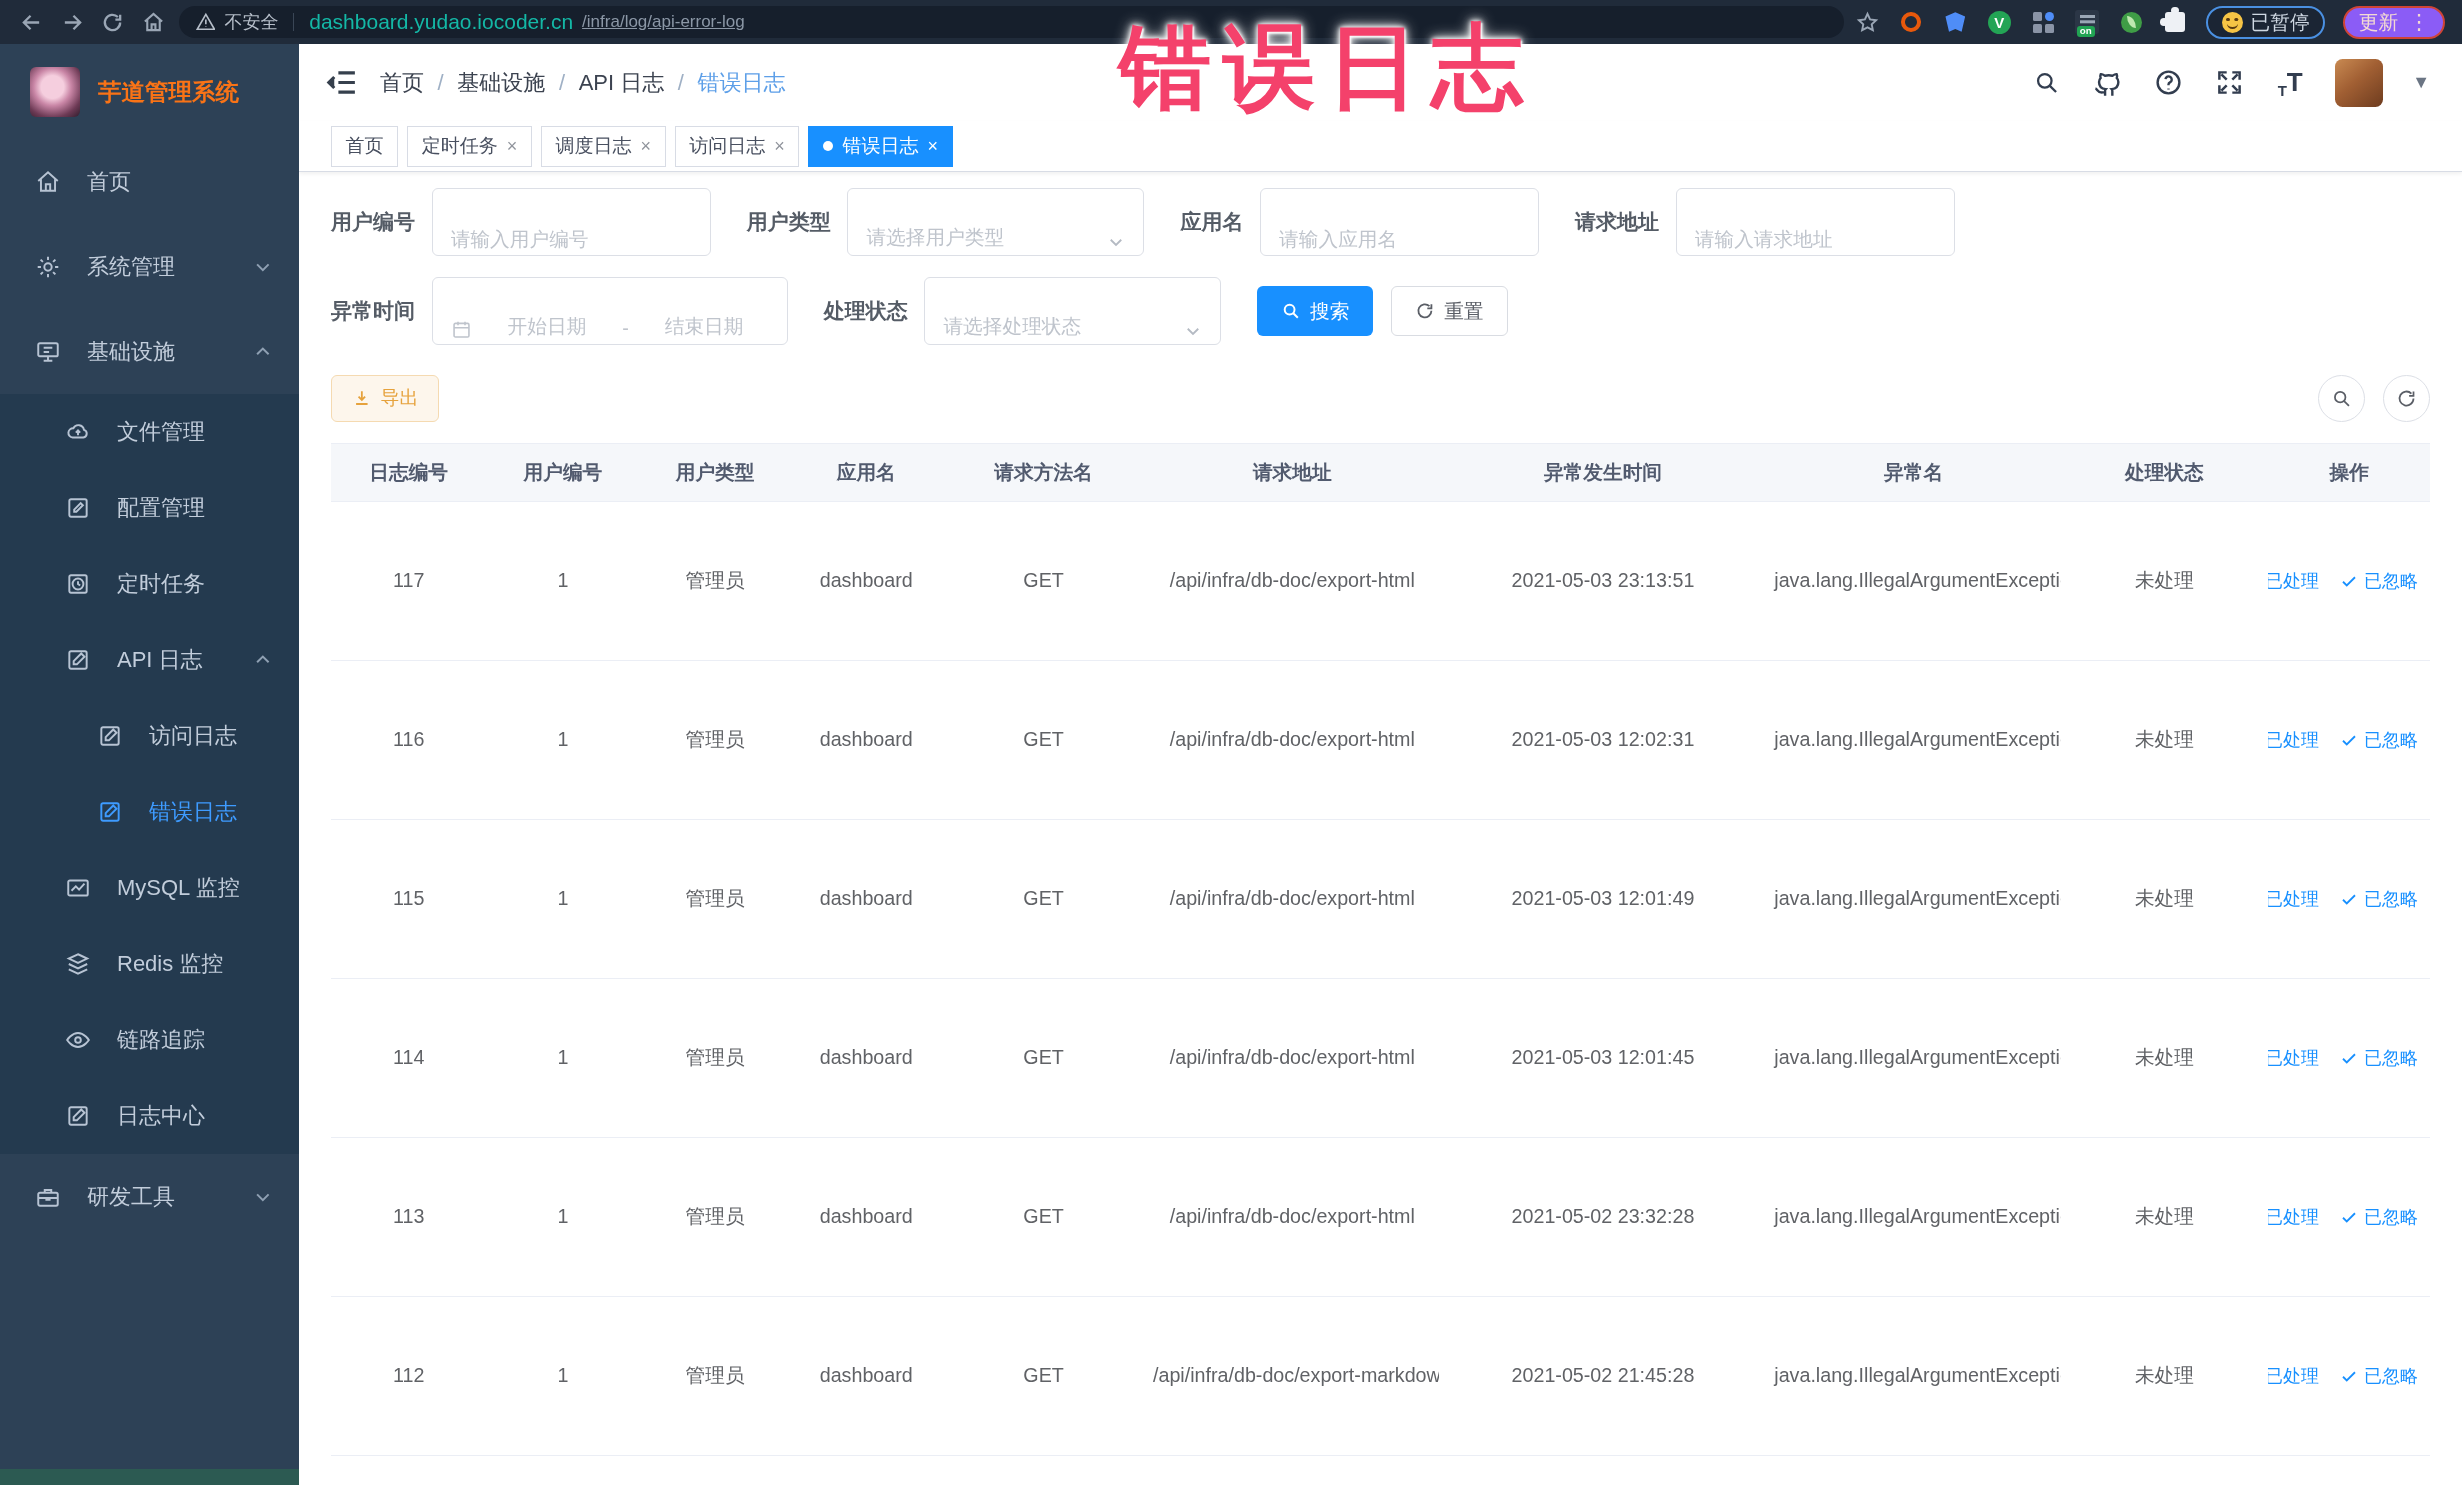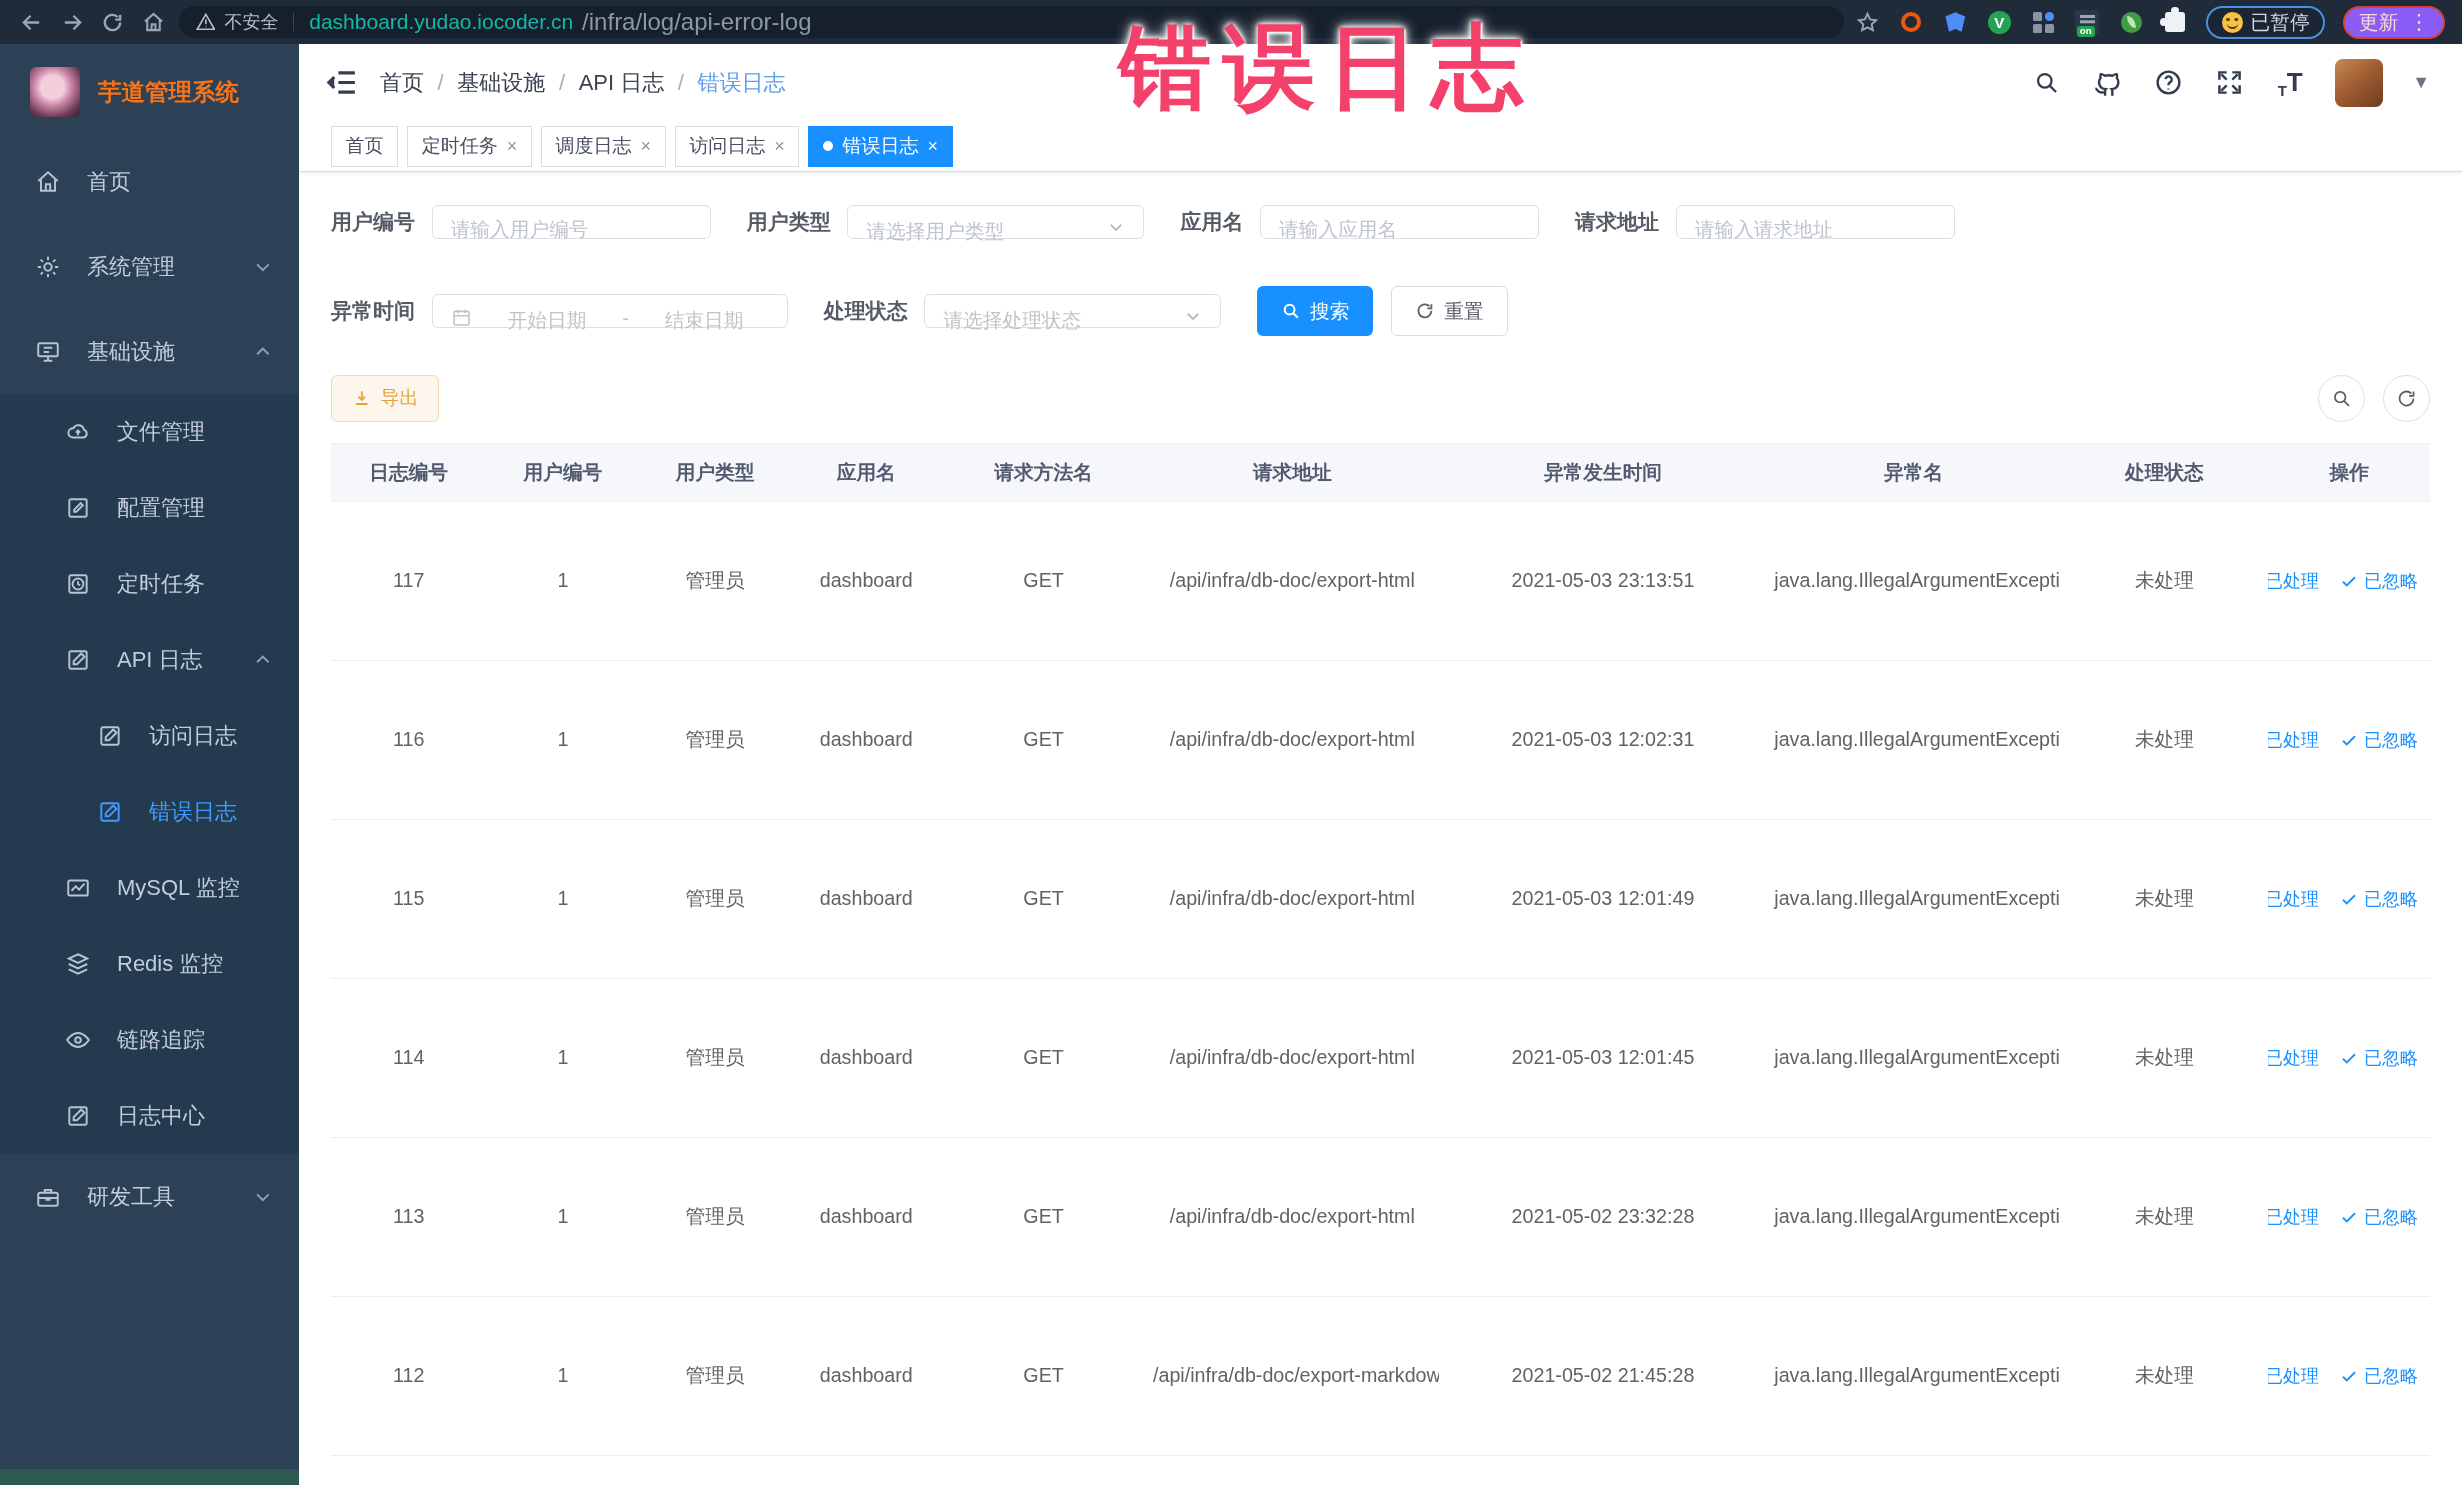--- a/index.html
+++ b/index.html
@@ -6,21 +6,21 @@
   html,body { width:2462px; height:1486px; overflow:hidden; }
   body { font-family:"Liberation Sans","DejaVu Sans",sans-serif; background:#fff; }
   .screen { position:relative; width:2462px; height:1486px; overflow:hidden; }
 
   
   .chrome { height:44px; background:#202b3a; display:flex; align-items:center; padding:0 16.7px; gap:10.6px; }
   .chrome .navi { width:30px; height:30px; display:flex; align-items:center; justify-content:center; color:#9aa6b5; flex:0 0 auto; }
   .addr { flex:1 1 auto; height:32px; background:#161f2c; border-radius:16px; display:flex; align-items:center; padding:0 16.7px; gap:9px; color:#b6bec9; min-width:0; }
   .addr .sep { width:0.8px; height:18px; background:#3a4656; margin:0 6px; }
   .addr .host { color:#14b8a6; font-weight:normal; font-size:21px; white-space:nowrap; }
-  .addr .path { color:#8b97a6; font-size:24px; white-space:nowrap; }
+  .addr .path { color:#8b97a6; font-size:17px; white-space:nowrap;text-decoration:underline; }
   .addr .sec { font-size:18px; color:#b6bec9; white-space:nowrap; }
   .ext { display:flex; align-items:center; gap:18px; flex:0 0 auto; }
   .xicon { width:26px; height:26px; display:flex; align-items:center; justify-content:center; flex:0 0 auto; }
   .ring { width:19.7px; height:19.7px; border-radius:50%; border:4.5px solid #e8590c; }
   .shield { width:19.7px; height:19.7px; background:#4f8df7; clip-path:polygon(50% 0,100% 22%,82% 100%,50% 86%,18% 100%,0 22%); }
   .gcircle { width:23px; height:23px; border-radius:50%; background:#23a455; color:#fff; font-size:15px; font-weight:bold; display:flex; align-items:center; justify-content:center; }
   .grid4 { width:21px; height:21px; display:grid; grid-template-columns:9px 9px; grid-template-rows:9px 9px; gap:3px; }
   .grid4 i { background:#8a94a6; border-radius:1.5px; } .grid4 i.b { background:#4f8df7; border-radius:50%; }
   .onbadge { width:24px; height:24px; position:relative; background:#2b3646; border-radius:3px; }
   .onbadge::before { content:""; position:absolute; top:4.5px; left:4.5px; right:4.5px; height:3px; background:#9aa6b5; box-shadow:0 5.3px 0 #9aa6b5; }
@@ -75,21 +75,21 @@
   .tag .x { font-size:18px; color:#90949c; }
   .tag.active { background:#1890ff; border-color:#1890ff; color:#fff; }
   .tag.active .x { color:#fff; }
   .dot { width:10.6px; height:10.6px; border-radius:50%; background:#fff; }
 
   
   .content { padding:23px 32px 0 32px; }
   .frow { display:flex; align-items:center; height:51px; margin-bottom:38px; }
   .frow:first-child { margin-top:1.5px; }
   .flabel { font-size:21px; font-weight:600; color:#555c66; margin-right:16.7px; white-space:nowrap; }
-  .field { height:34px; border:1.5px solid #dcdfe6; border-radius:6px; display:flex; align-items:flex-start; padding:12px 18px; background:#fff; margin-right:36px; gap:10.6px; }
+  .field { height:68px; border:1.5px solid #dcdfe6; border-radius:6px; display:flex; align-items:flex-end; padding:4px 18px; background:#fff; margin-right:36px; gap:10.6px; }
   .field input { border:none; outline:none; font-size:19.7px; color:#606266; width:100%; font-family:inherit; background:transparent; }
   .field input::placeholder { color:#bfc4cc; }
   .ph { color:#bfc4cc; font-size:19.7px; white-space:nowrap; }
   .w-input { width:279px; }
   .w-select { width:297px; justify-content:space-between; }
   .w-date { width:356px; }
   .chev { width:18px; height:18px; color:#b4bac3; flex:0 0 auto; }
   .cal { width:21px; height:21px; color:#bfc4cc; flex:0 0 auto; }
   .btn { height:50px; border-radius:6px; font-size:19.7px; display:inline-flex; align-items:center; justify-content:center; gap:9px; padding:0 23px; cursor:pointer; border:1.5px solid transparent; white-space:nowrap; }
   .btn-primary { background:#1890ff; color:#fff; }

